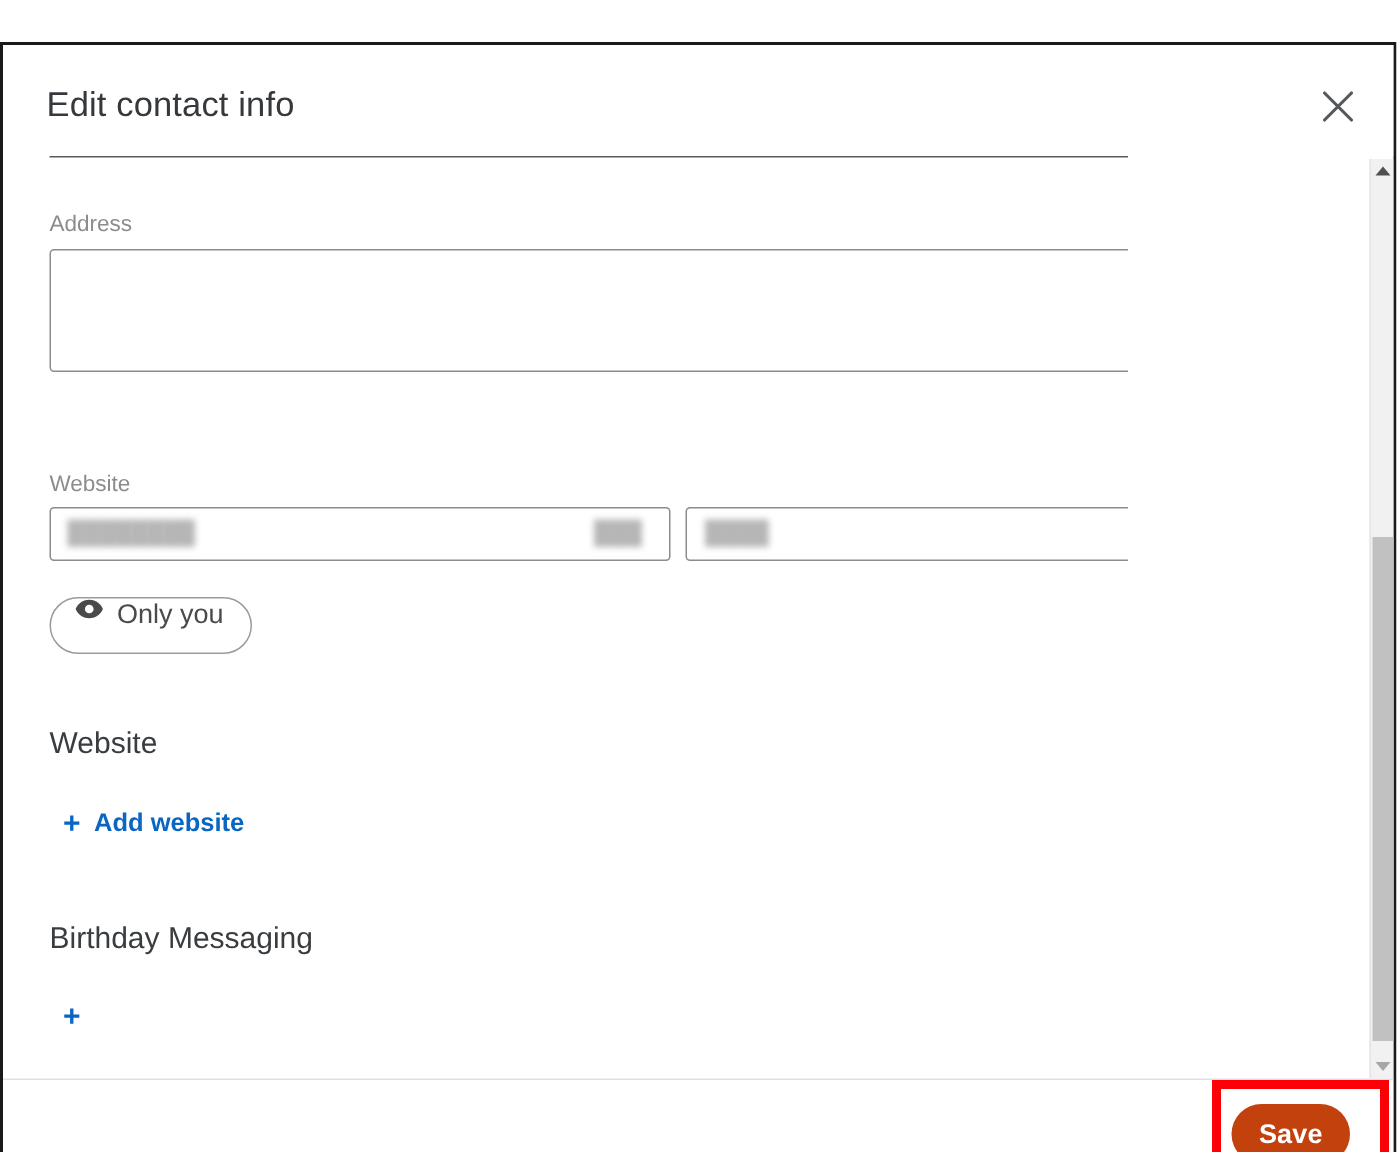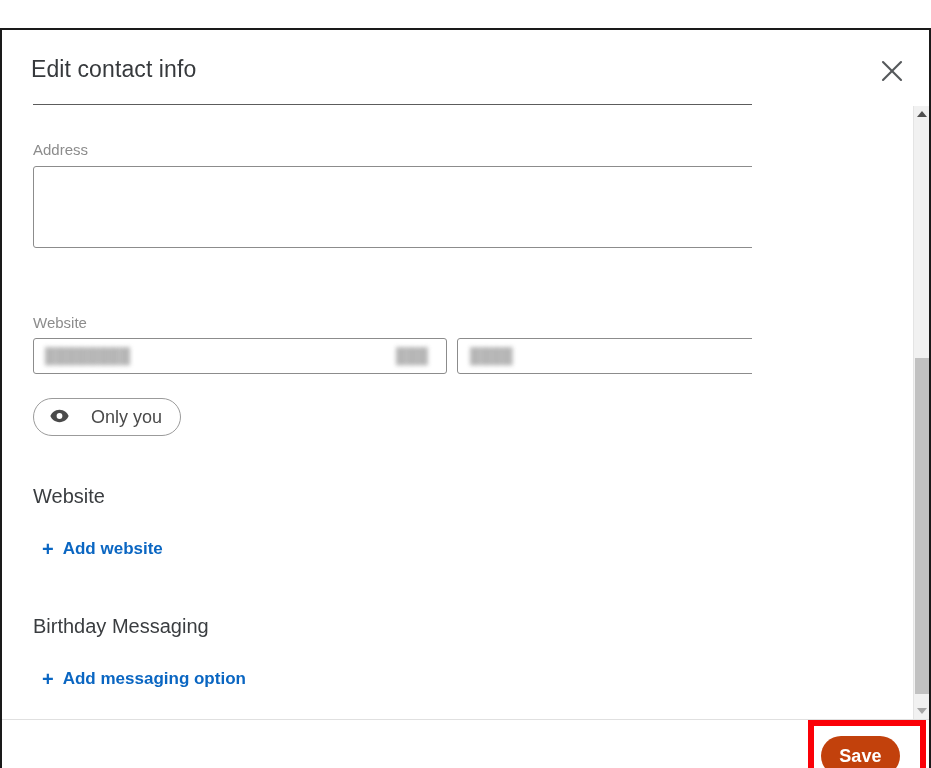--- a/index.html
+++ b/index.html
@@ -190,22 +190,22 @@
     border-top: 8px solid #4d4d4d;
   }
 
   .privacy-pill {
     position: absolute;
     left: 31px;
     top: 294px;
     height: 38px;
     box-sizing: border-box;
     display: flex;
-    align-items: center;
-    gap: 22px;
+    align-items: flex-start;
+    gap: 9px;
     padding: 0 18px 0 16px;
     border: 1px solid #9b9b9b;
     border-radius: 19px;
     background: #ffffff;
     cursor: pointer;
     font-family: "Liberation Sans", sans-serif;
   }
   .privacy-pill .pill-text {
     font-size: 18px;
     color: #4a4a4a;
@@ -381,21 +381,20 @@
 
     <div class="section-heading website-heading">Website</div>
     <button class="add-link add-website-link">
       <span class="plus-glyph">+</span>
       <span>Add website</span>
     </button>
 
     <div class="section-heading im-heading">Birthday Messaging</div>
     <button class="add-link add-im-link">
       <span class="plus-glyph">+</span>
-      <span>Add messaging option</span>
     </button>
   </div>
 
   <div class="scrollbar">
     <div class="sb-arrow up">
       <span></span>
     </div>
     <div class="sb-thumb"></div>
     <div class="sb-arrow down">
       <span></span>

